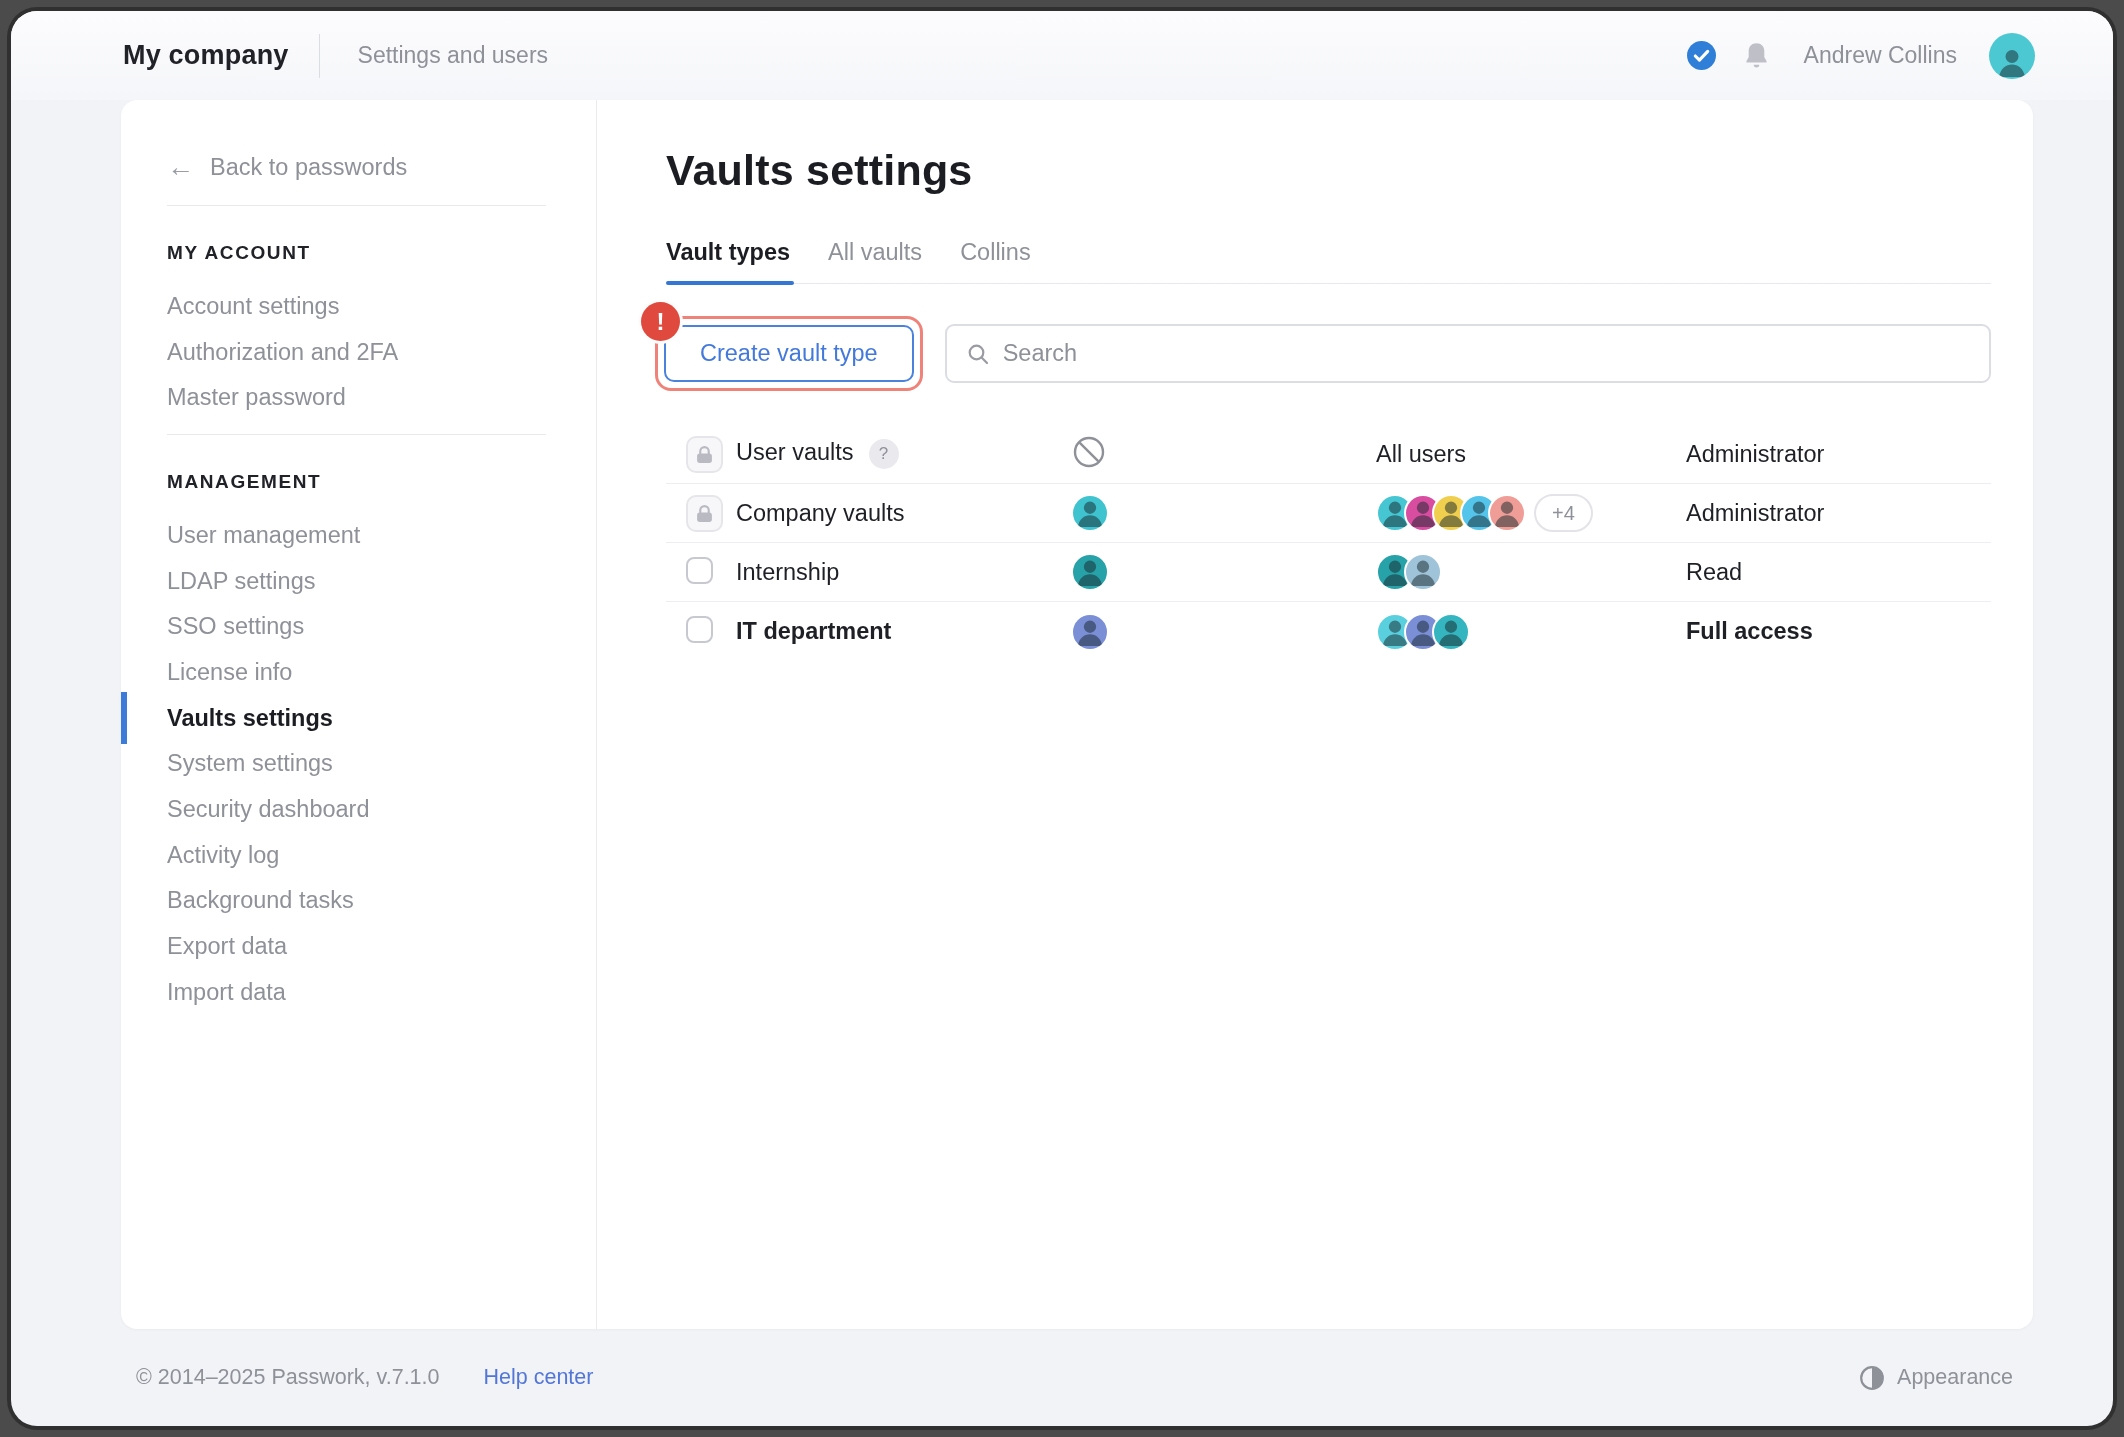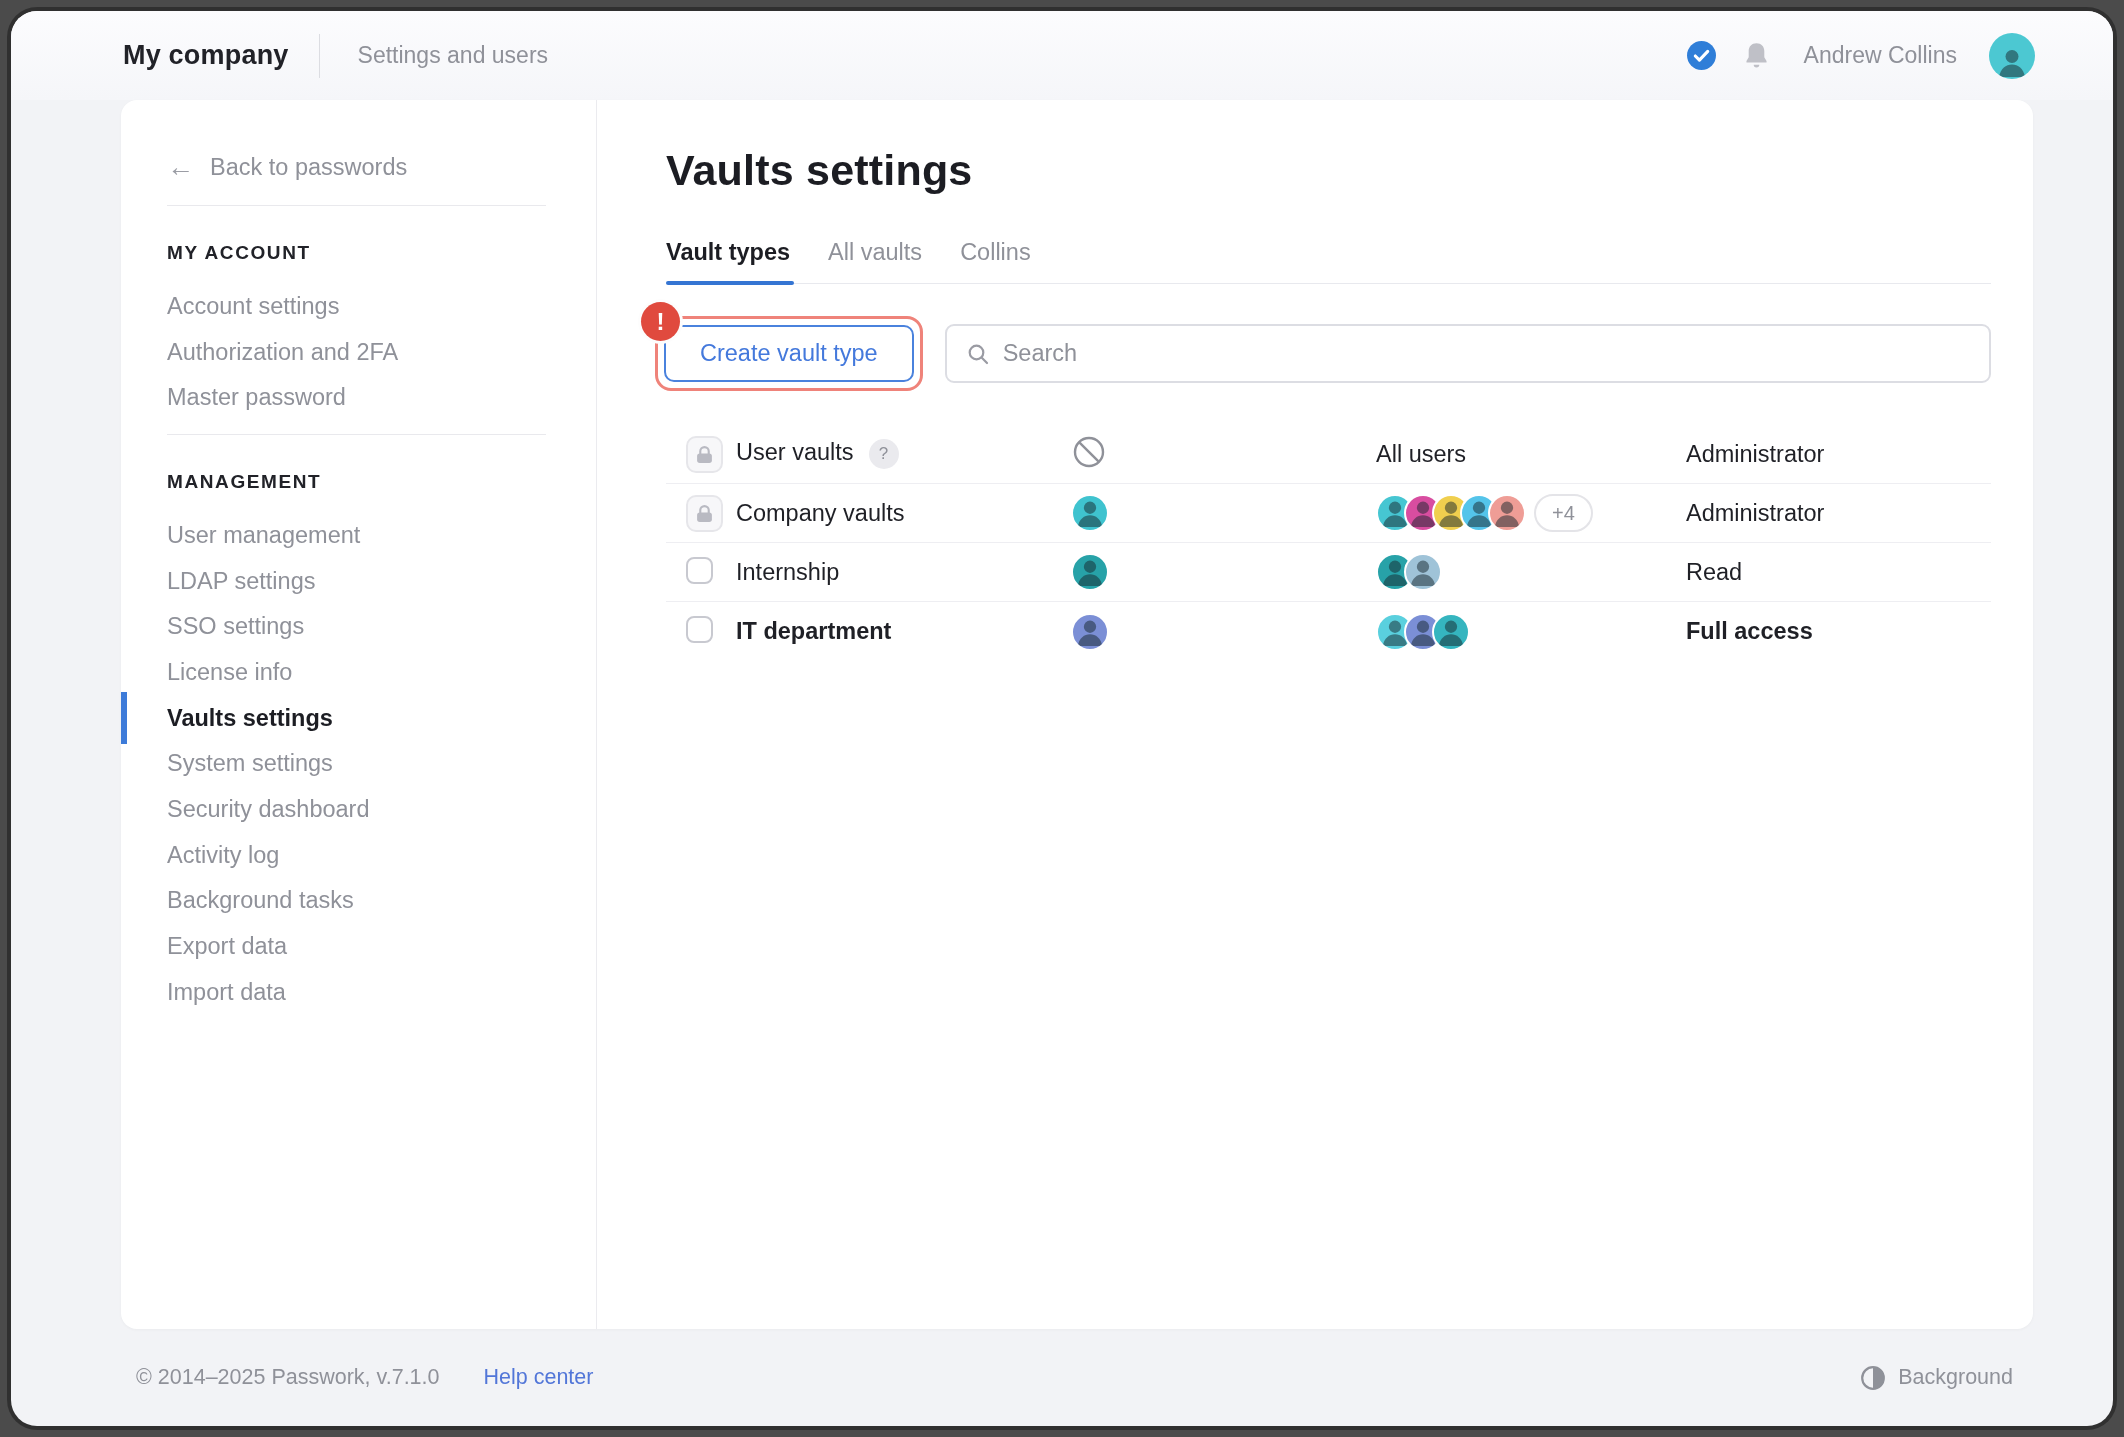--- a/index.html
+++ b/index.html
@@ -403,17 +403,17 @@
       <span>© 2014–2025 Passwork, v.7.1.0</span>
       <a class="help-link">Help center</a>
     </div>
     <div class="f-right">
       <span style="display:flex;">
         <svg width="26" height="26" viewBox="0 0 26 26">
             <circle cx="13" cy="13" r="10.8" fill="none" stroke="#8f9199" stroke-width="2.2"></circle>
             <path d="M13 2.2a10.8 10.8 0 0 1 0 21.6z" fill="#8f9199"></path>
           </svg>
       </span>
-      <span>Background</span>
+      <span>Appearance</span>
     </div>
   </footer>
 
 </div>
 
 </body></html>

